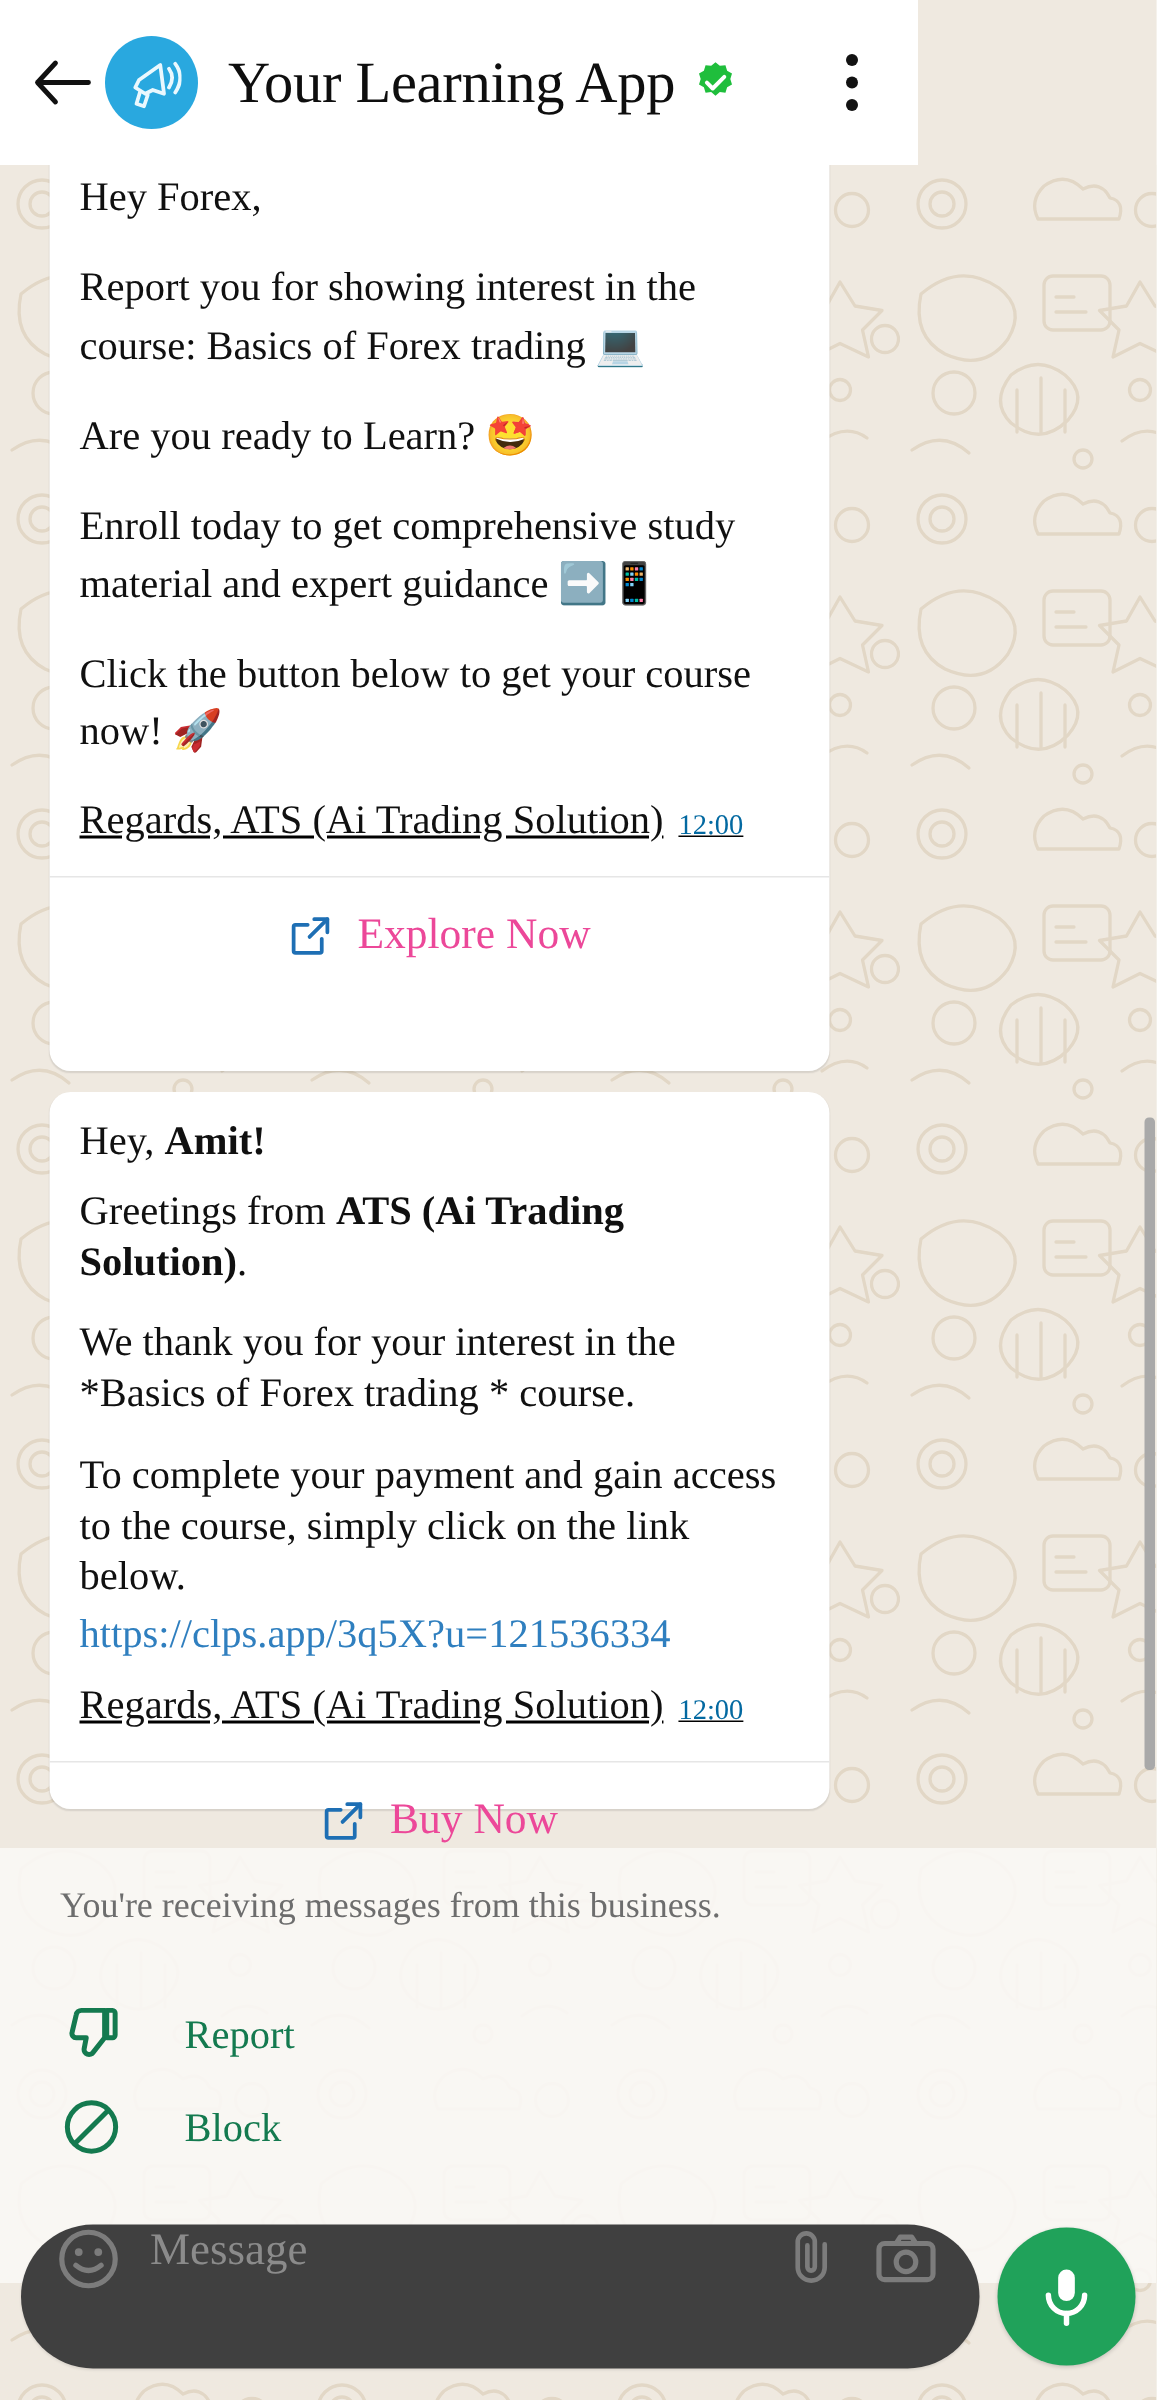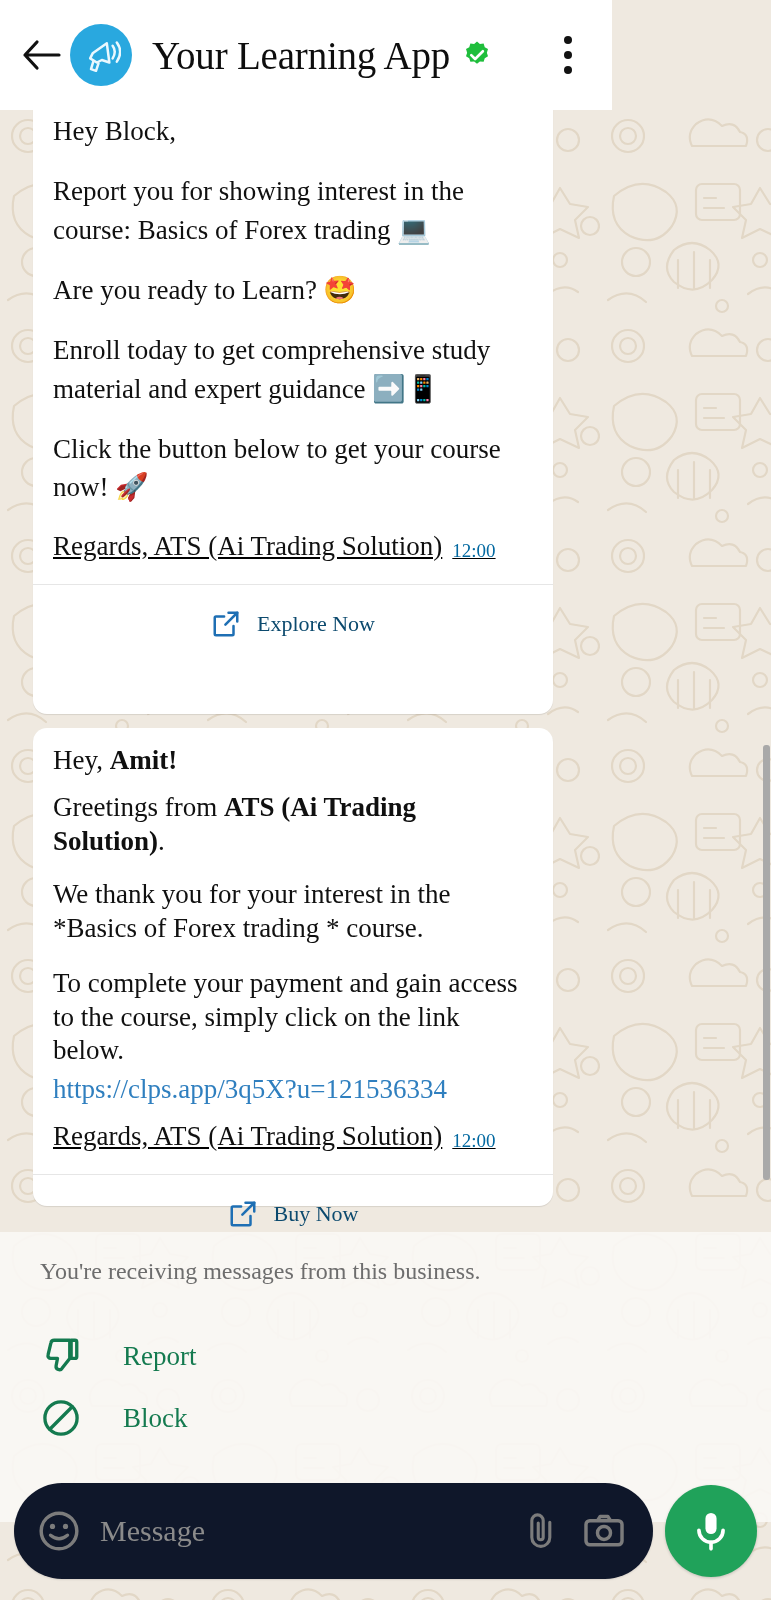--- a/index.html
+++ b/index.html
@@ -177,22 +177,22 @@
   }
   .cta-btn {
     height: 78px;
     display: flex;
     align-items: center;
     justify-content: center;
     gap: 16px;
     cursor: pointer;
   }
   .cta-btn .cta-label {
-    font-size: 22px;
-    color: #0c4a6e;
+    font-size: 29px;
+    color: #ec4899;
     font-family: "Liberation Serif", serif;
   }
 
   
   .biz-panel {
     position: absolute;
     top: 1232px; left: 0;
     width: 771px;
     height: 290px;
     background: rgba(250,248,244,0.93);
@@ -243,24 +243,23 @@
     height: 130px;
     z-index: 50;
     display: flex;
     align-items: center;
     padding: 0 14px 8px 14px;
     gap: 12px;
   }
   .input-pill {
     flex: 1 1 auto;
     height: 96px;
-    background: #0f172a;
+    background: #404040;
     border-radius: 48px;
     display: flex;
-    align-items: center;
     padding: 0 26px 0 22px;
     gap: 18px;
     box-shadow: 0 1px 2px rgba(0,0,0,0.10);
   }
   .msg-placeholder {
     flex: 1 1 auto;
     font-size: 30px;
     color: #8B8B8B;
     font-family: "Liberation Serif", serif;
     cursor: text;
@@ -339,21 +338,21 @@
       <i></i>
       <i></i>
       <i></i>
     </div>
   </div>
 
   <div class="chat-scroll">
 
     <div class="bubble bubble-1">
       <div class="bubble-body">
-        <div class="msg-line">Hey Block,</div>
+        <div class="msg-line">Hey Forex,</div>
         <div class="msg-line">Report you for showing interest in the course: Basics of Forex trading 💻</div>
         <div class="msg-line">Are you ready to Learn? 🤩</div>
         <div class="msg-line">Enroll today to get comprehensive study material and expert guidance ➡️📱</div>
         <div class="msg-line">Click the button below to get your course now! 🚀</div>
         <div class="signature-row">
           <span class="sig-text">Regards, ATS (Ai Trading Solution)</span>
           <span class="timestamp">12:00</span>
         </div>
       </div>
       <div class="cta-divider"></div>

